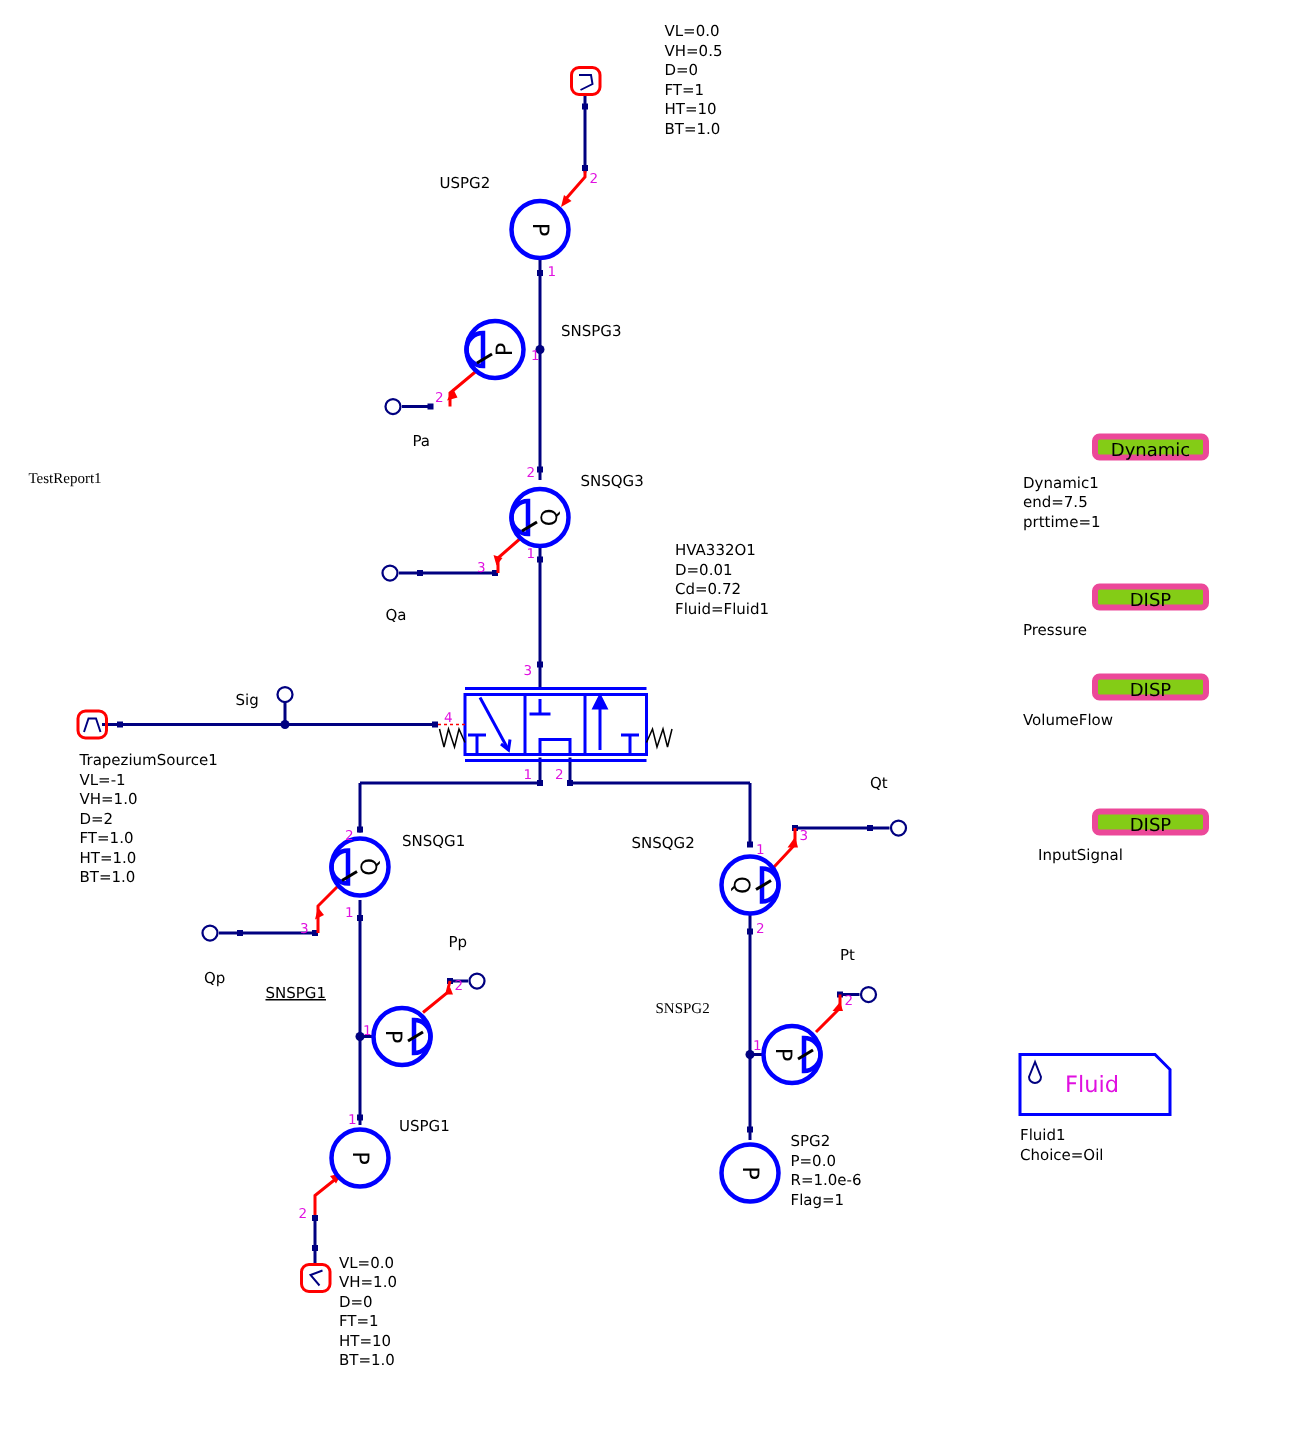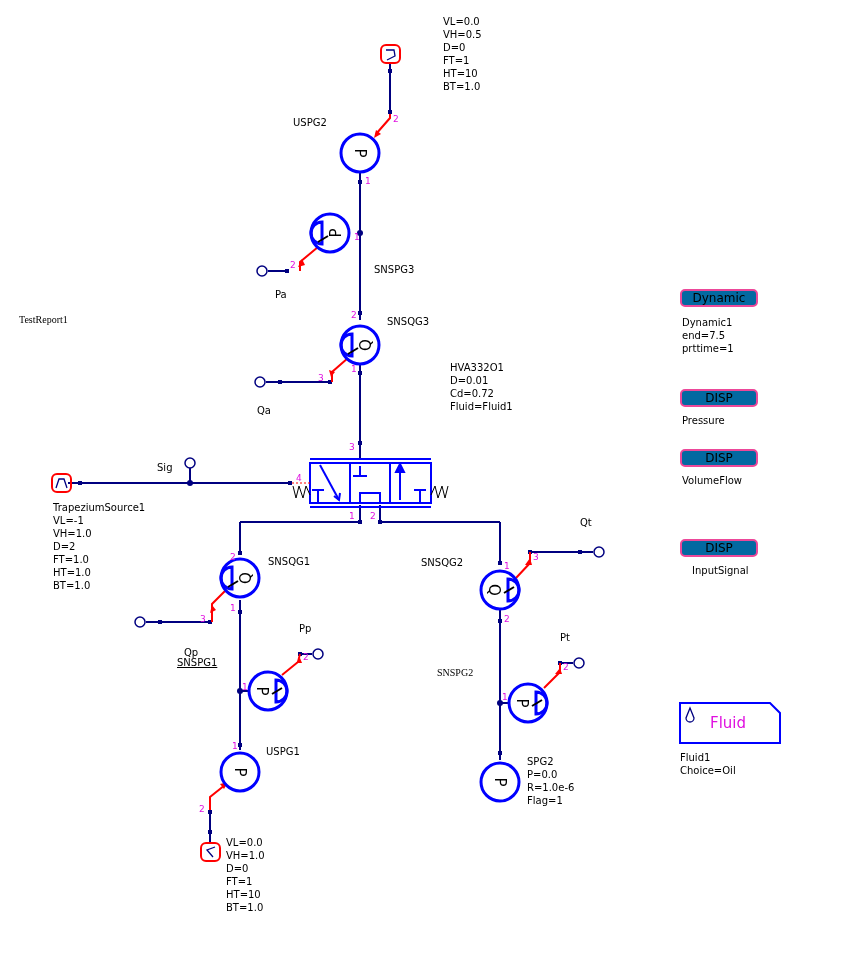--- a/index.html
+++ b/index.html
@@ -1,22 +1,22 @@
 <!DOCTYPE html>
 <html><head>
 <meta charset="utf-8">
 <style>
   html, body { margin:0; padding:0; background:#ffffff; }
   #canvas { position:relative; width:865px; height:967px; overflow:hidden; background:#fff;
             font-family:"DejaVu Sans", sans-serif; font-size:10px; color:#000; }
   svg#diagram { position:absolute; left:0; top:0; }
   .lbl { position:absolute; font-size:10px; line-height:13px; white-space:pre; color:#000; }
   .pin { font-size:9px; fill:#e010e0; font-family:"DejaVu Sans", sans-serif; }
-  .box-btn { position:absolute; border:2px solid #ec4899; border-radius:5px; box-sizing:border-box;
-             text-align:center; font-size:12px; line-height:14px; color:#000; background:#0369a1; }
+  .box-btn { position:absolute; border:4px solid #ec4899; border-radius:5px; box-sizing:border-box;
+             text-align:center; font-size:12px; line-height:14px; color:#000; background:#84cc16;margin-left:48px; }
   .report { position:absolute; border:2px solid #000080; box-sizing:border-box; color:#e010e0;
             font-size:10px; text-align:center; }
 </style>
 </head>
 <body>
 
 <div id="canvas">
 <svg id="diagram" width="865" height="967">
 
   <g stroke="#000080" stroke-width="2" fill="none">
@@ -223,38 +223,38 @@
   <text x="710" y="728" font-size="15" fill="#e010e0" font-family="DejaVu Sans, sans-serif">Fluid</text>
 </svg>
 
 <div class="lbl" style="left:443px;top:15px;">VL=0.0
 VH=0.5
 D=0
 FT=1
 HT=10
 BT=1.0</div>
 <div class="lbl" style="left:293px;top:116px;">USPG2</div>
-<div class="lbl" style="left:374px;top:215px;margin-top:48px;">SNSPG3</div>
+<div class="lbl" style="left:374px;top:215px;">SNSPG3</div>
 <div class="lbl" style="left:275px;top:288px;">Pa</div>
 <div class="lbl" style="left:387px;top:315px;">SNSQG3</div>
 <div class="lbl" style="left:257px;top:404px;">Qa</div>
 <div class="lbl" style="left:450px;top:361px;">HVA332O1
 D=0.01
 Cd=0.72
 Fluid=Fluid1</div>
 <div class="lbl" style="left:157px;top:461px;">Sig</div>
 <div class="lbl" style="left:53px;top:501px;">TrapeziumSource1
 VL=-1
 VH=1.0
 D=2
 FT=1.0
 HT=1.0
 BT=1.0</div>
 <div class="lbl" style="left:268px;top:555px;">SNSQG1</div>
-<div class="lbl" style="left:136px;top:646px;margin-left:48px;">Qp</div>
+<div class="lbl" style="left:136px;top:646px;">Qp</div>
 <div class="lbl" style="left:299px;top:622px;">Pp</div>
 <div class="lbl" style="left:177px;top:656px;text-decoration:underline;">SNSPG1</div>
 <div class="lbl" style="left:266px;top:745px;">USPG1</div>
 <div class="lbl" style="left:226px;top:836px;">VL=0.0
 VH=1.0
 D=0
 FT=1
 HT=10
 BT=1.0</div>
 <div class="lbl" style="left:421px;top:556px;">SNSQG2</div>

